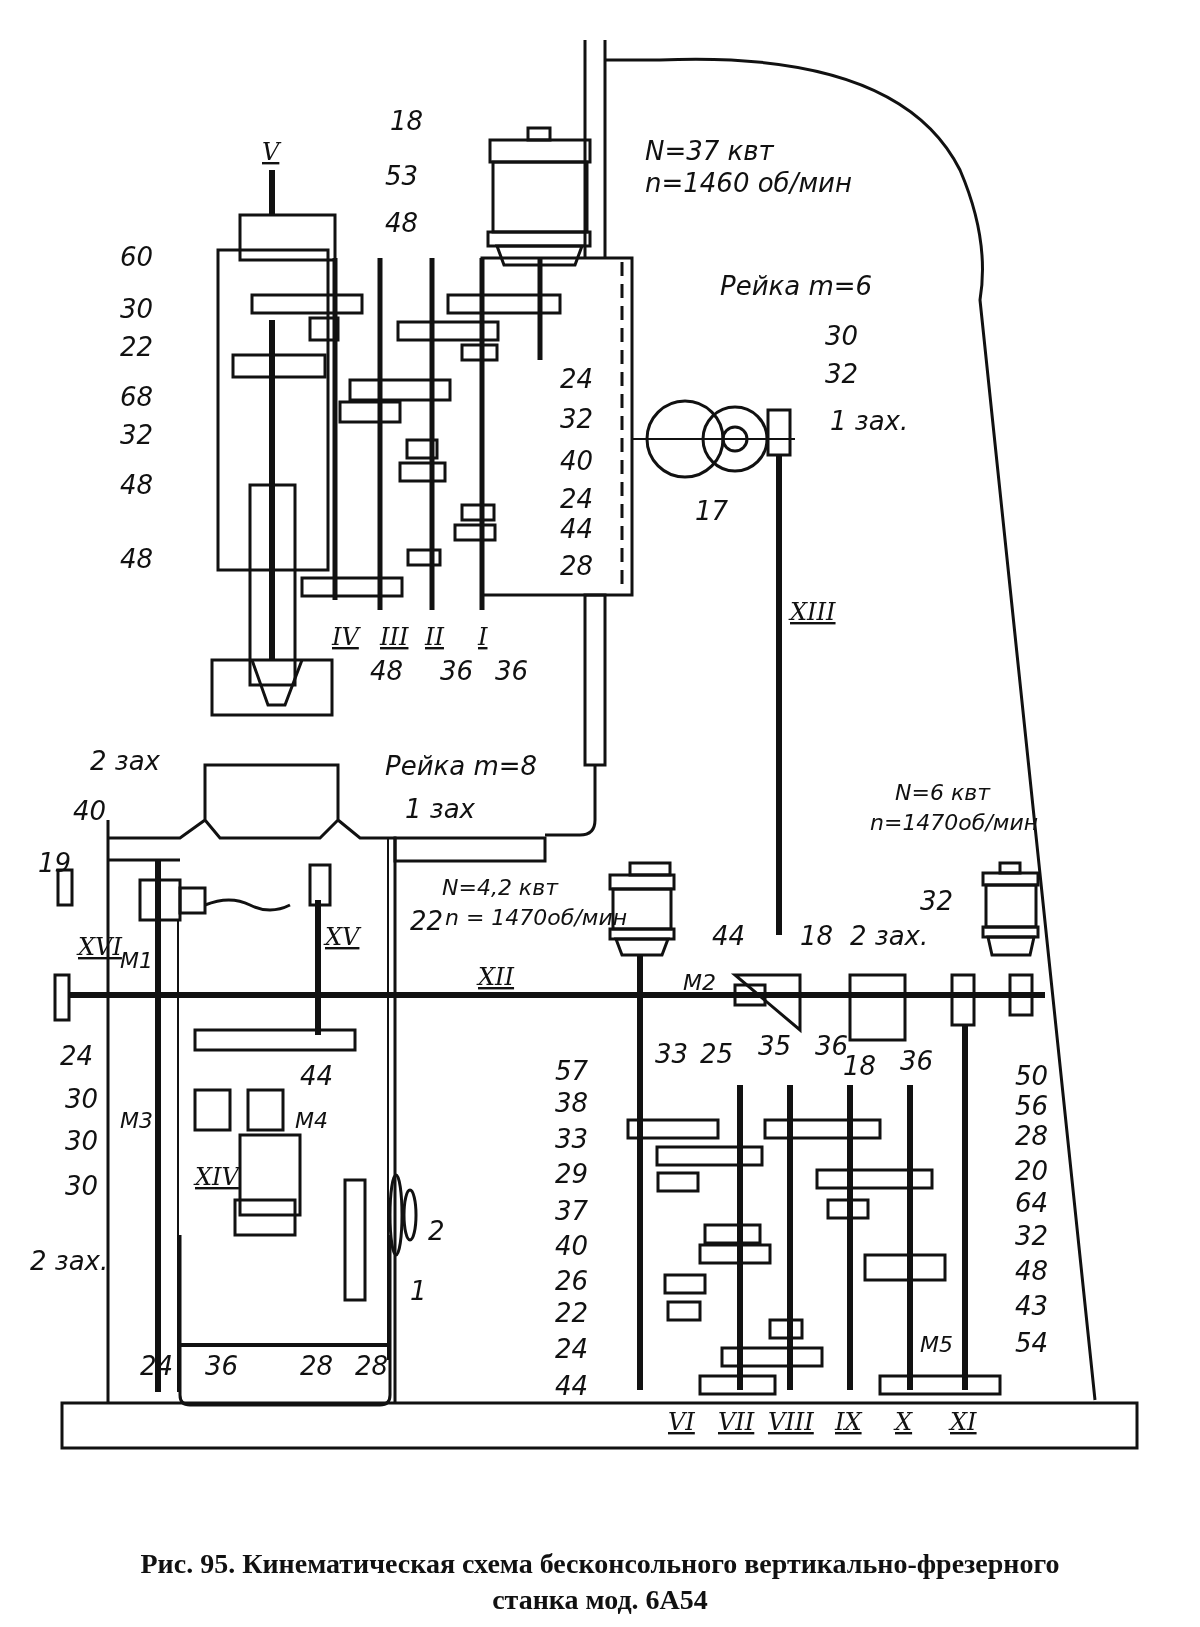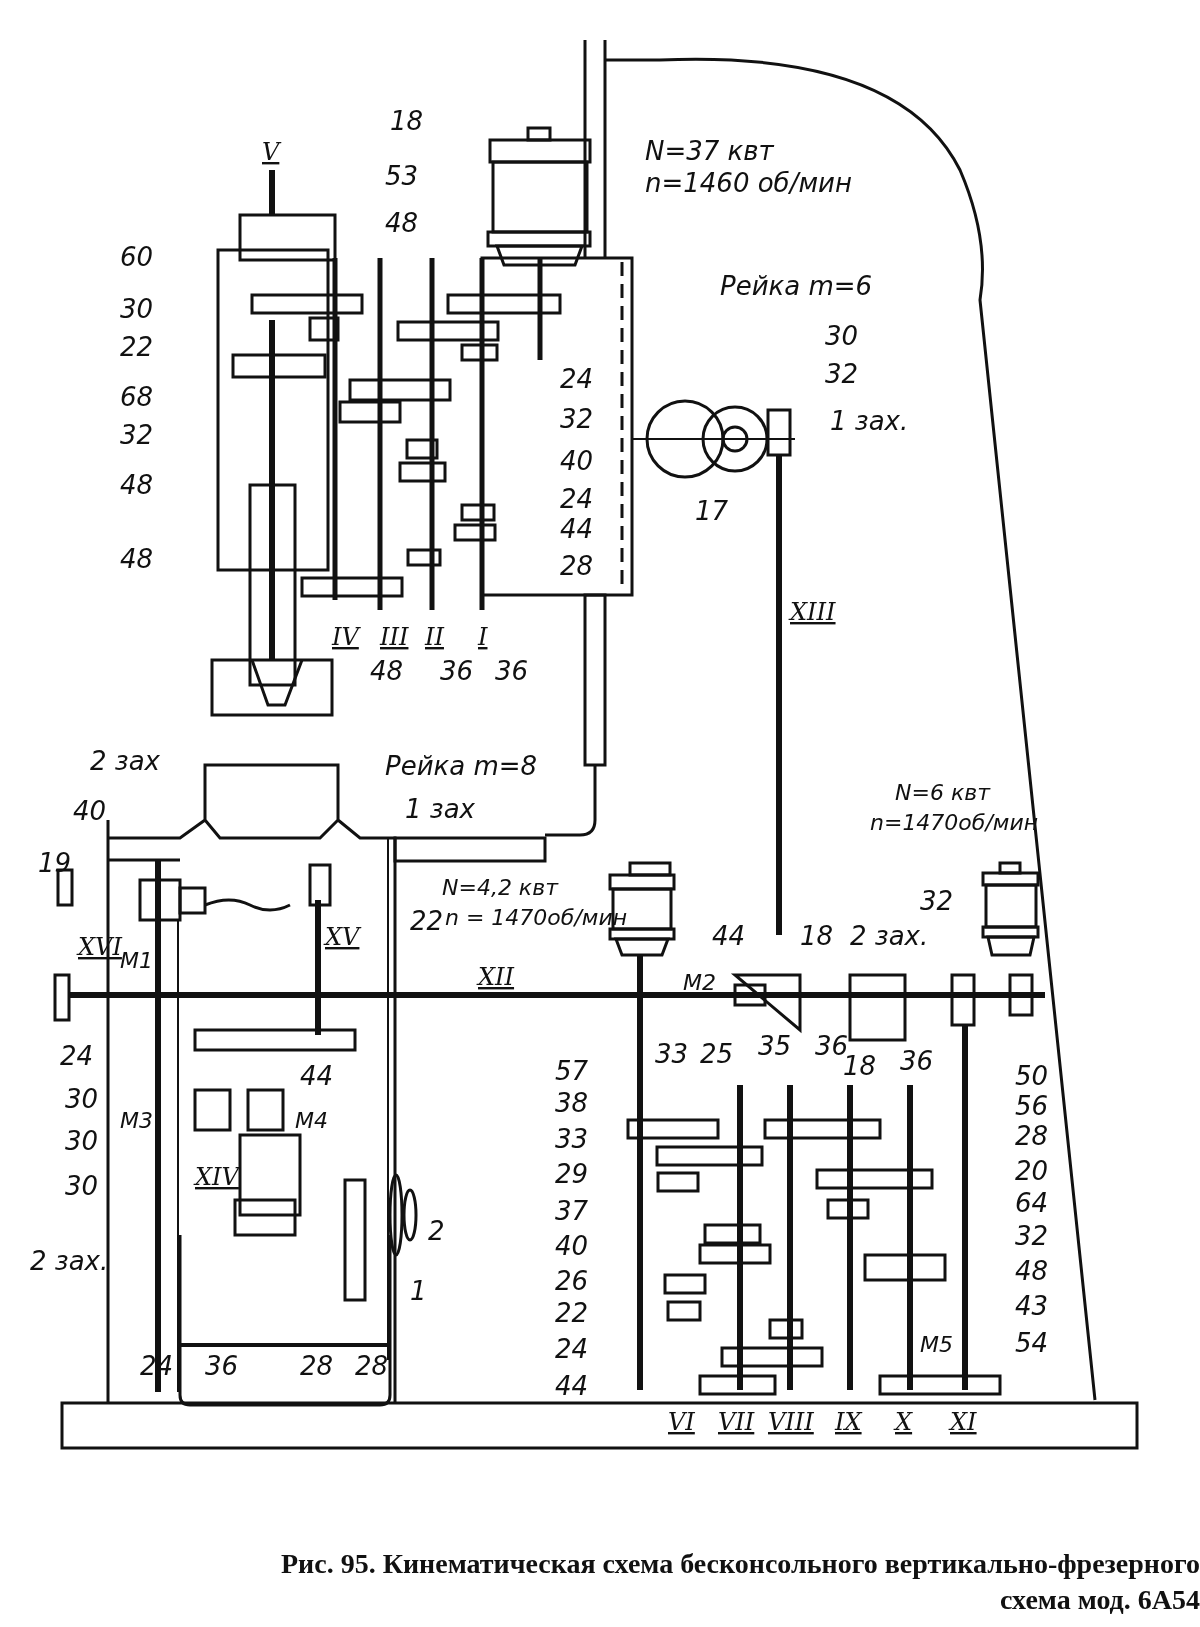--- a/index.html
+++ b/index.html
@@ -1,21 +1,21 @@
 <!DOCTYPE html>
 <html><head>
 <meta charset="utf-8">
 <style>
   html, body { margin:0; padding:0; background:#ffffff; }
   body { width:1200px; height:1627px; position:relative; overflow:hidden; }
   #diagram { position:absolute; left:0; top:0; width:1200px; height:1627px; }
   svg text.lbl { font-family:"DejaVu Sans", sans-serif; font-style:italic; font-size:26px; fill:#111; }
   svg text.small { font-size:22px; }
   svg text.roman { font-family:"DejaVu Serif", serif; font-style:italic; font-size:24px; fill:#111; text-decoration:underline; }
-  .caption { position:absolute; left:0; width:1200px; text-align:right; font-family:"Liberation Serif", serif; font-size:28px; color:#111; font-weight:bold; }
+  .caption { position:absolute; left:0; width:1200px; text-align:center; font-family:"Liberation Serif", serif; font-size:28px; color:#111; font-weight:bold; }
   #caption-line1 { top:1548px; }
   #caption-line2 { top:1584px; }
 </style>
 </head>
 <body>
 
 <svg id="diagram" viewBox="0 0 1200 1627" xmlns="http://www.w3.org/2000/svg">
   <g stroke="#111" fill="none" stroke-width="3">
 
     <path d="M585 40 L585 258 M605 40 L605 258 M605 60 Q630 60 660 60 Q900 50 960 170 Q990 240 980 300 L1095 1400"></path>
@@ -244,13 +244,13 @@
 
   <text class="roman" x="668" y="1430">VI</text>
   <text class="roman" x="718" y="1430">VII</text>
   <text class="roman" x="768" y="1430">VIII</text>
   <text class="roman" x="835" y="1430">IX</text>
   <text class="roman" x="895" y="1430">X</text>
   <text class="roman" x="950" y="1430">XI</text>
 </svg>
 
 <div class="caption" id="caption-line1">Рис. 95. Кинематическая схема бесконсольного  вертикально-фрезерного</div>
-<div class="caption" id="caption-line2">схема мод. 6А54</div>
+<div class="caption" id="caption-line2">станка мод. 6А54</div>
 
 </body></html>

